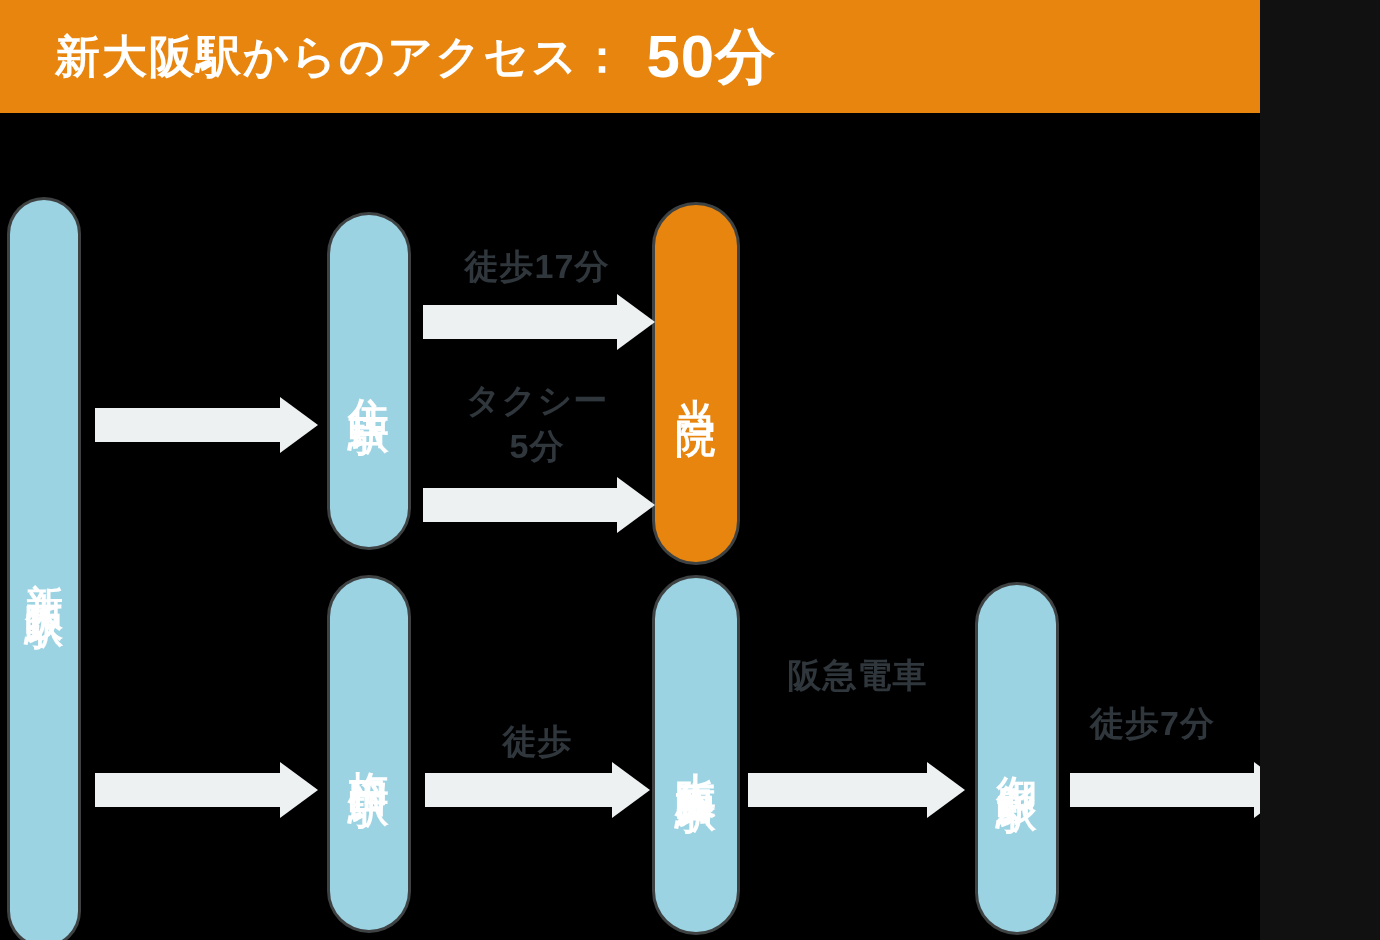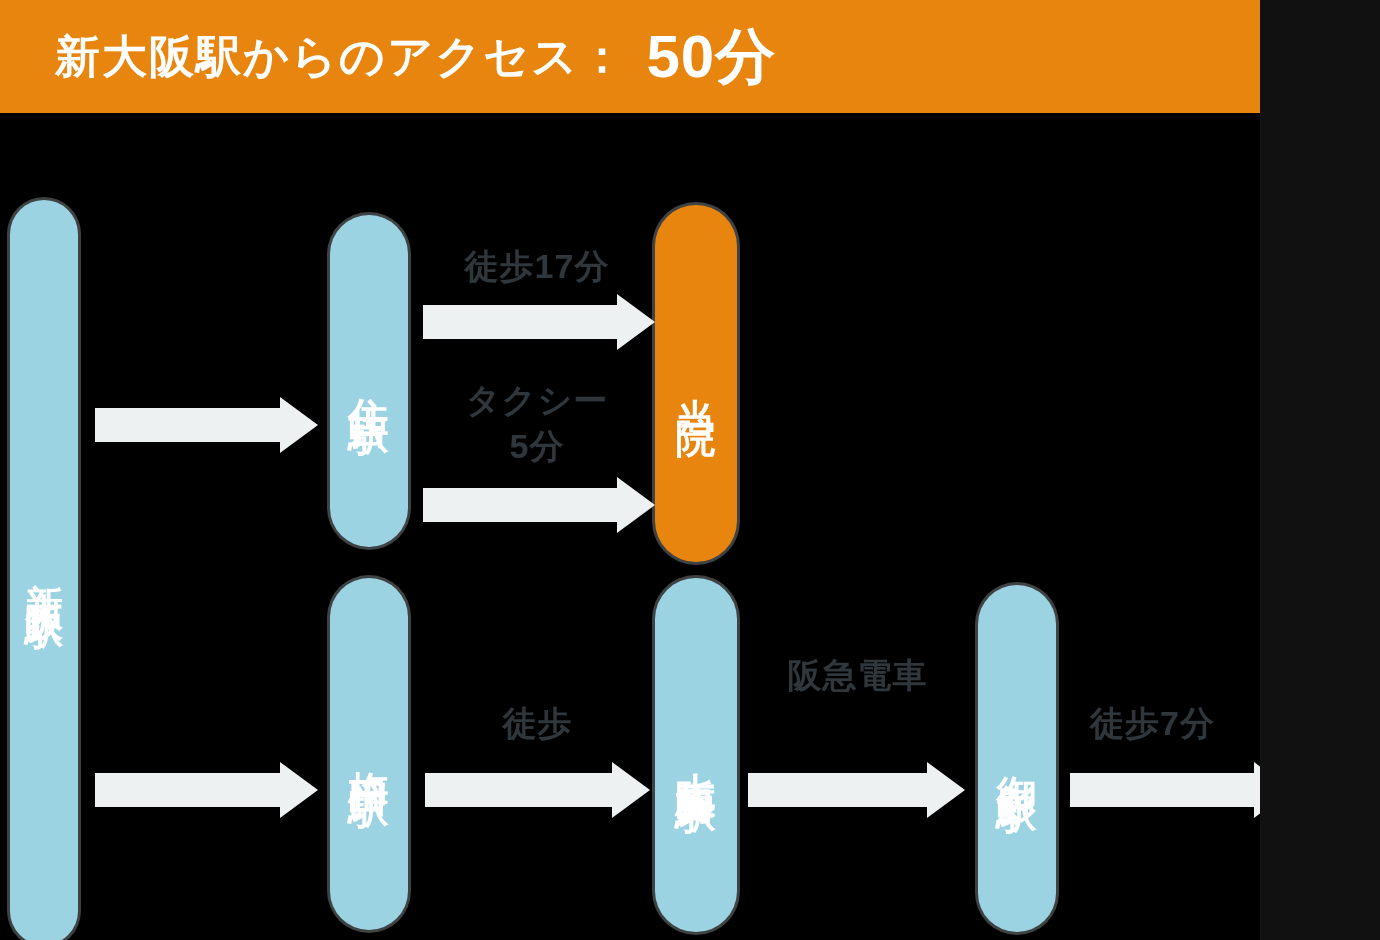--- a/index.html
+++ b/index.html
@@ -92,21 +92,21 @@
     font-size:34px;
     line-height:46px;
     text-align:center;
     letter-spacing:1px;
   }
   .edge-label span{display:block;}
   #label-jr-west        {left:85px;  top:292px; width:240px;}
   #label-walk-17        {left:417px; top:243px; width:240px;}
   #label-taxi-5         {left:417px; top:358px; width:240px;margin-top:19px;}
   #label-subway-midosuji{left:85px;  top:650px; width:240px;}
-  #label-walk           {left:425px; top:700px; width:225px;}
+  #label-walk           {left:425px; top:718px; width:225px;}
   #label-hankyu-kobe    {left:745px; top:652px; width:225px;}
   #label-walk-7         {left:1040px;top:700px; width:225px;}
 </style>
 </head>
 <body>
 
 <div class="stage">
 
   <div class="header">
     <span class="title-prefix">新大阪駅からのアクセス：</span>

